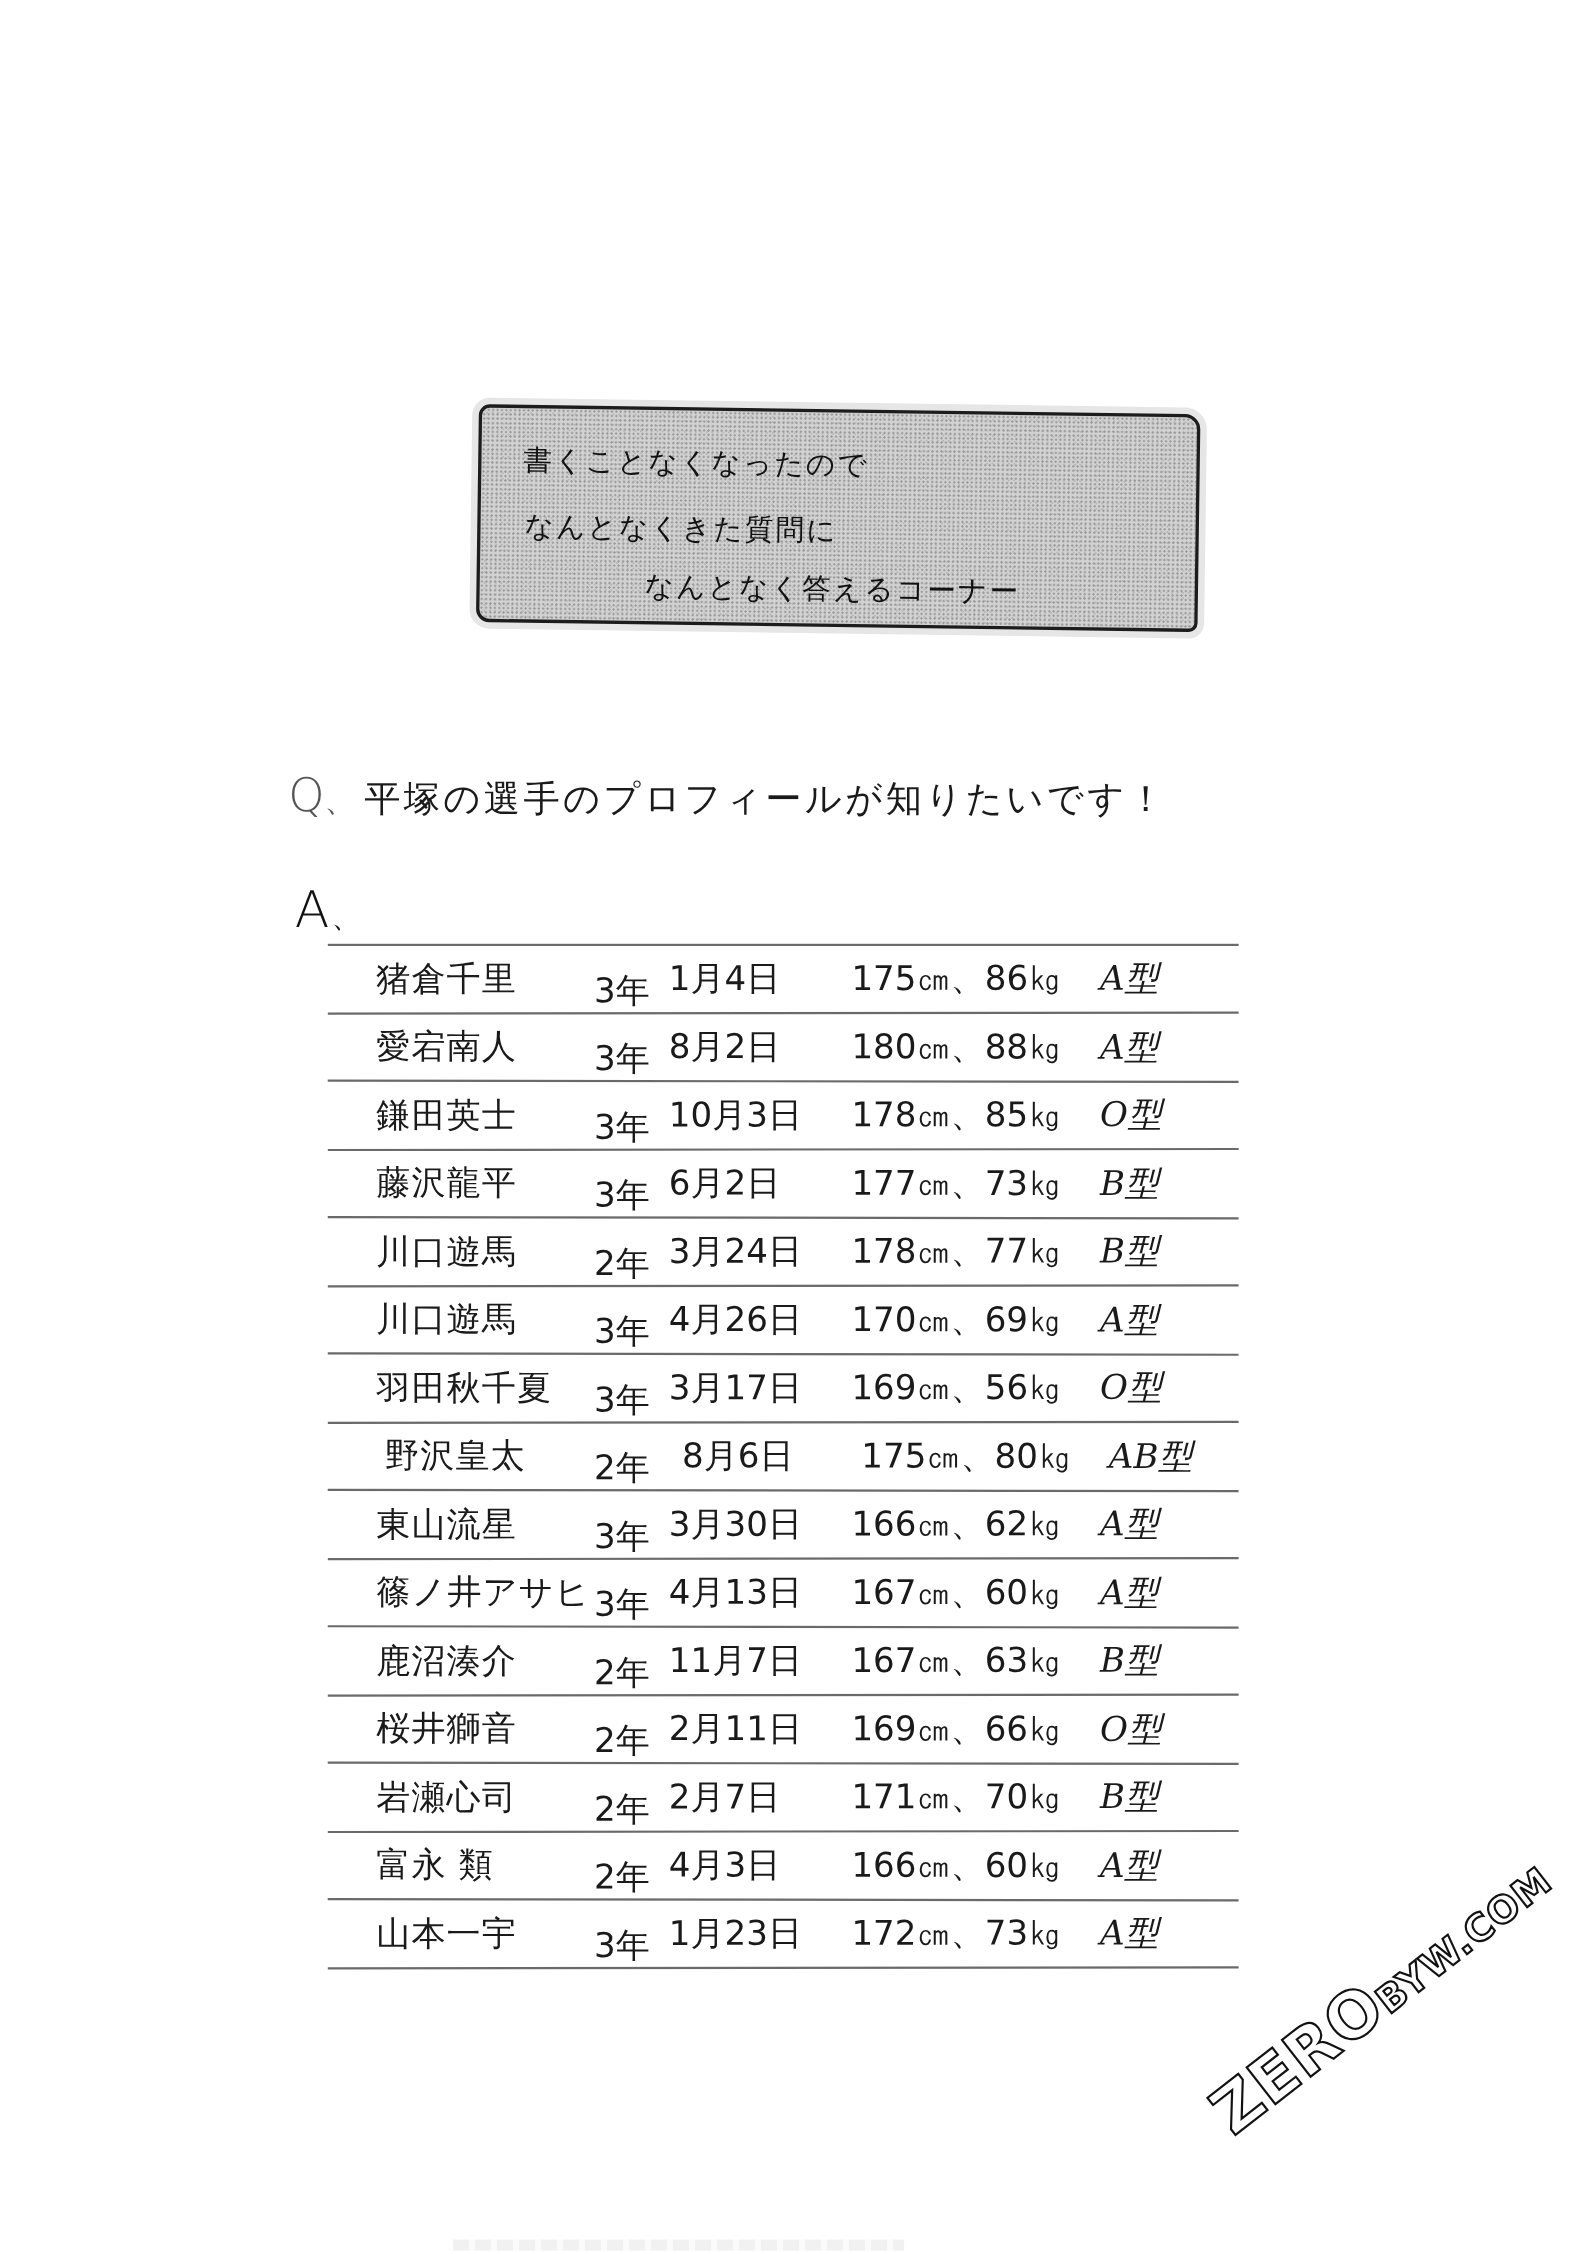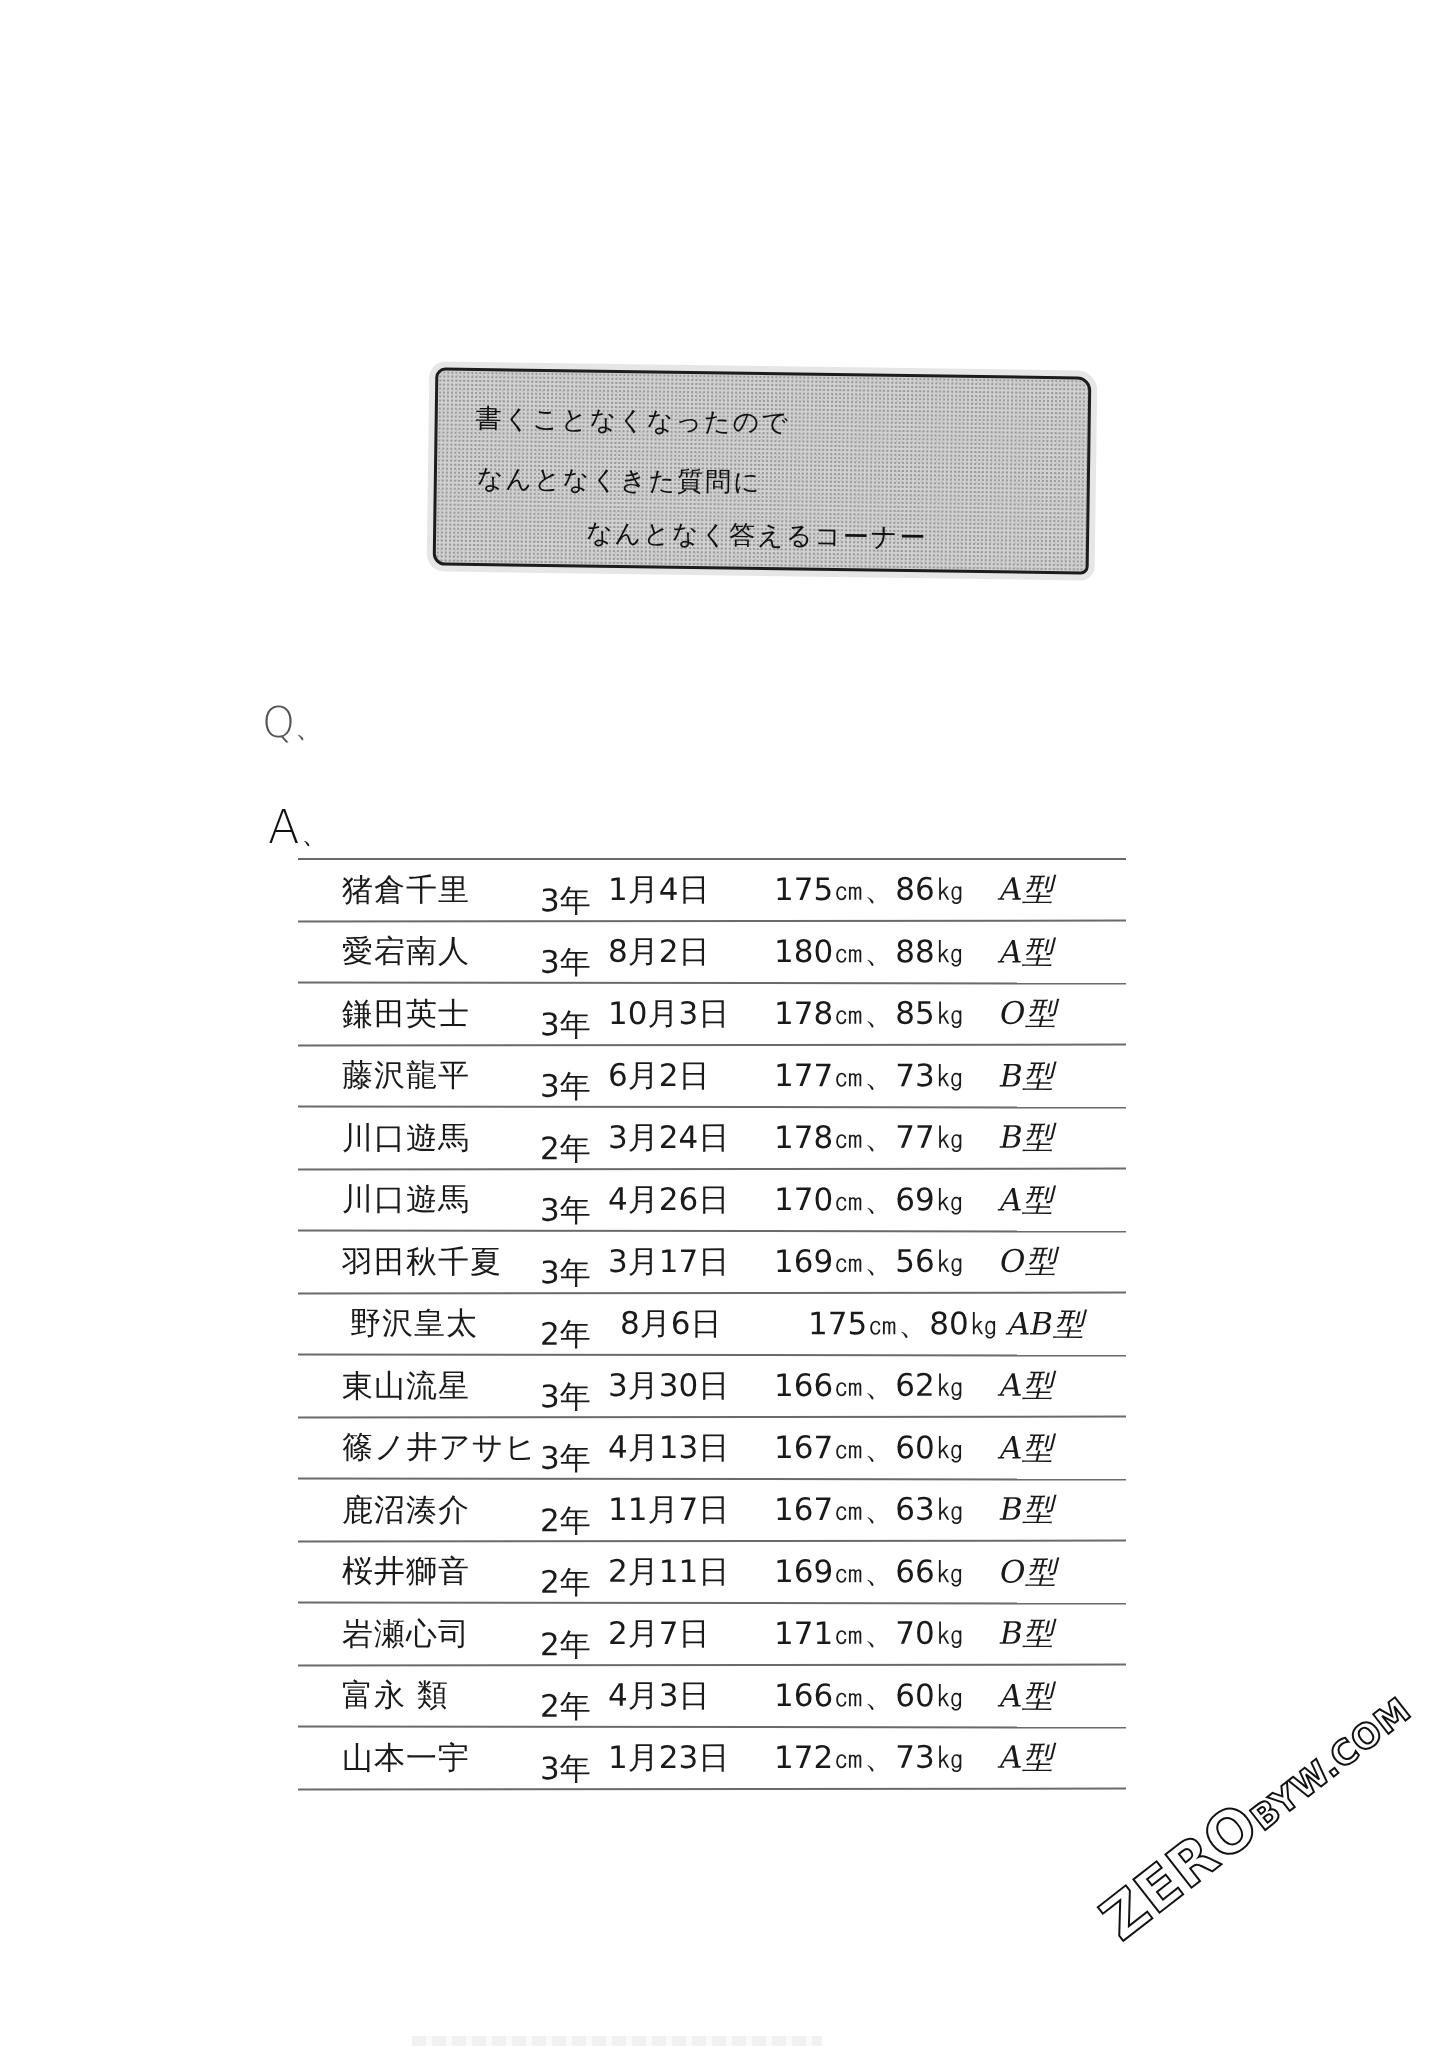--- a/index.html
+++ b/index.html
@@ -135,21 +135,21 @@
     }
     .cell-blood {
       position: absolute;
       left: 702px;
       font-family: "DejaVu Serif", serif;
       letter-spacing: 0px;
       font-style: italic;
     }
     .row.shift .cell-name { left: 52px; }
     .row.shift .cell-bday { left: 322px; }
-    .row.shift .cell-body { left: 485px; margin-left: 25px; }
+    .row.shift .cell-body { left: 485px; }
     .row.shift .cell-blood { left: 710px; }
 
     
     .watermark {
       position: absolute;
       left: 1088px;
       top: 1900px;
       transform: rotate(-38deg);
       transform-origin: left top;
       font-family: "DejaVu Sans", sans-serif;
@@ -177,20 +177,21 @@
 
 <div class="corner-box">
   <div class="corner-line l1">書くことなくなったので</div>
   <div class="corner-line l2">なんとなくきた質問に</div>
   <div class="corner-line l3">なんとなく答えるコーナー</div>
 </div>
 
 <div class="question">
   <span class="q-mark">Q</span>
   <span class="q-comma">、</span>
+  <span class="q-text">平塚の選手のプロフィールが知りたいです！</span>
 </div>
 
 <div class="answer-mark">
   <span>A</span><span class="a-comma">、</span>
 </div>
 
 <div class="profile-table">
   <div class="rule"></div>
 
   <div class="row">

